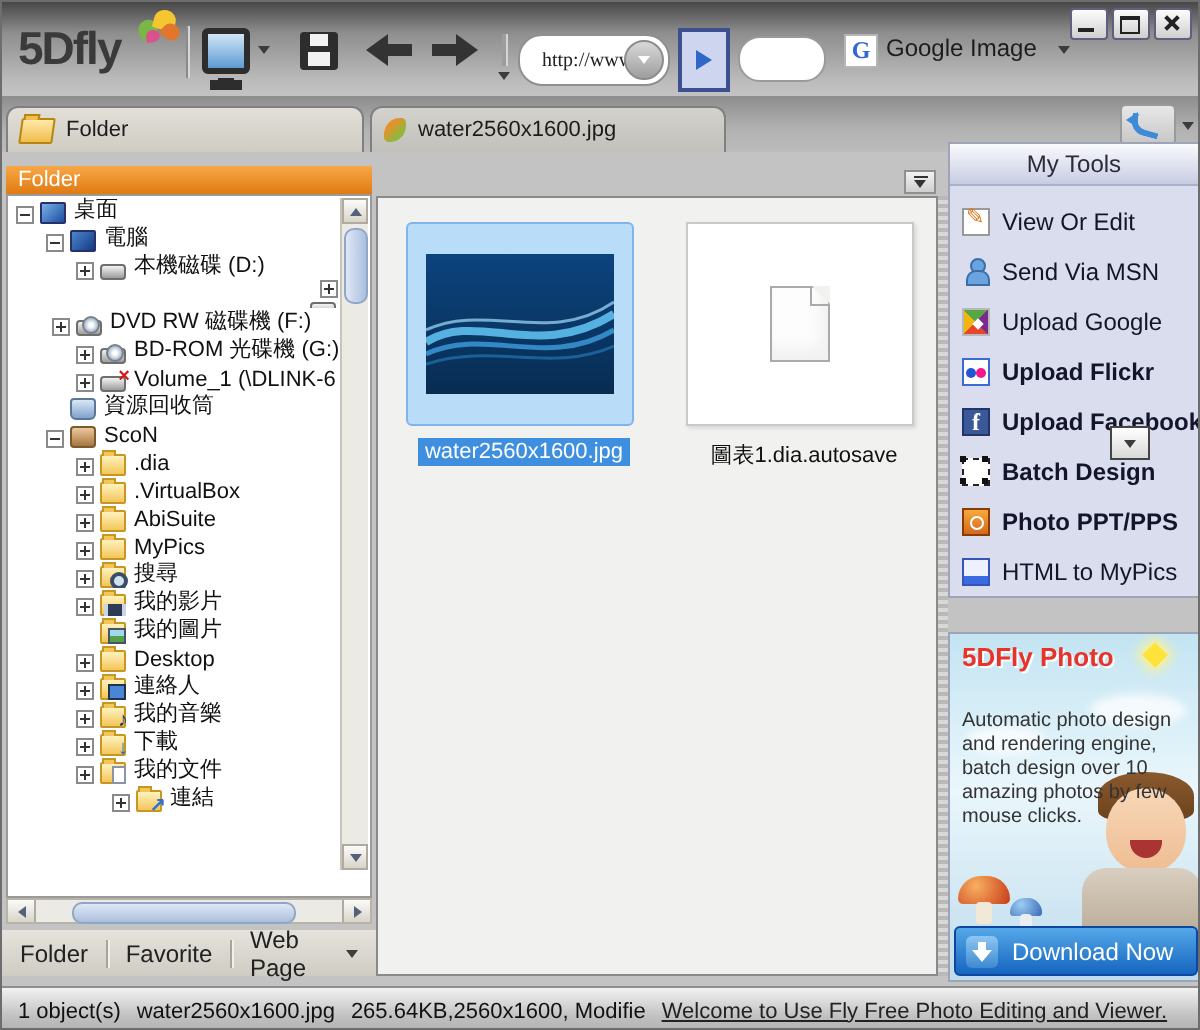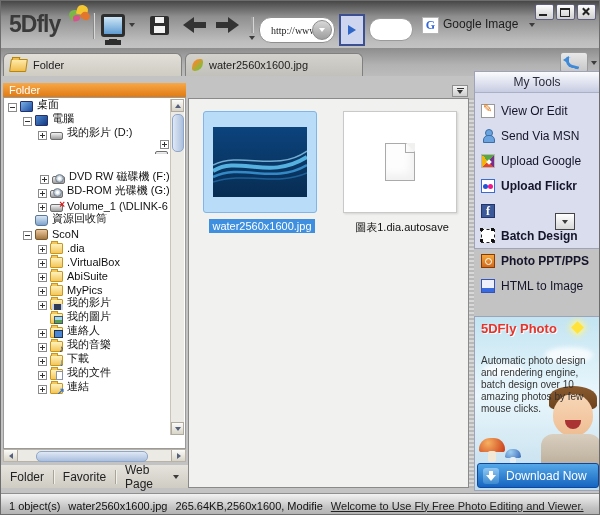--- a/index.html
+++ b/index.html
@@ -118,21 +118,21 @@
   .tframe.plain{background:#fff;border:1px solid #c9c9c9;box-shadow:1px 1px 2px rgba(0,0,0,.12);}
   .tname{margin-top:7px;font-size:11px;color:#111;}
   .selname{background:#3f8fe0;color:#fff;padding:1px 3px;}
   .pageicon{position:relative;width:28px;height:36px;background:#fdfdfd;border:1px solid #aaa;box-shadow:inset -4px -6px 8px rgba(0,0,0,.05);}
   .pageicon::after{content:"";position:absolute;right:-1px;top:-1px;width:0;height:0;border-left:9px solid transparent;border-top:9px solid #f1f1ef;box-shadow:-1px 1px 0 #aaa;}
   .chevbtn{position:absolute;left:451px;top:84px;width:16px;height:12px;background:linear-gradient(#f2f2f2,#cfcfcf);border:1px solid #8f8f8f;box-sizing:border-box;display:flex;flex-direction:column;align-items:center;justify-content:center;gap:1px;cursor:pointer;}
   .chevbtn .bar{width:7px;height:1px;background:#333;}
   
   .split{position:absolute;left:468px;top:97px;width:5px;height:390px;background:repeating-linear-gradient(#b9b9b9 0 2px,#d8d8d8 2px 4px);cursor:col-resize;}
   
-  .toolspanel{position:absolute;left:473px;top:70px;width:126px;height:178px;background:#dadded;border:1px solid #9fa3b8;box-sizing:border-box;}
+  .toolspanel{position:absolute;left:473px;top:70px;width:126px;height:228px;background:#dadded;border:1px solid #9fa3b8;box-sizing:border-box;}
   .theader{height:20px;background:linear-gradient(#fafbfe,#c7cce2);border-bottom:1px solid #aab0c6;text-align:center;font-size:12px;line-height:20px;color:#2a2a3a;}
   .wlist{height:218px;overflow:hidden;padding-top:5px;}
   .wrow{display:flex;align-items:center;height:25px;padding-left:6px;font-size:12px;color:#14142a;cursor:pointer;white-space:nowrap;}
   .wrow.b{font-weight:bold;}
   .wi{flex:none;position:relative;width:14px;height:14px;margin-right:6px;box-sizing:border-box;}
   .wic-view-edit{background:#fff;border:1px solid #999;}
   .wic-view-edit::after{content:"✎";position:absolute;left:1px;top:-3px;color:#e07818;font-size:11px;}
   .wic-msn::before{content:"";position:absolute;left:4px;top:0;width:6px;height:6px;border-radius:50%;background:#6aa3dd;border:1px solid #3a6ea8;}
   .wic-msn::after{content:"";position:absolute;left:2px;bottom:0;width:10px;height:6px;border-radius:5px 5px 0 0;background:#6aa3dd;border:1px solid #3a6ea8;}
   .wic-google{background:conic-gradient(from 45deg,#7a2c8e 0 25%,#e8432c 0 50%,#f2b50f 0 75%,#57a844 0 100%);border:1px solid #b8b8b8;}
@@ -259,28 +259,28 @@
           <span class="tlabel">桌面</span>
         </div>
         <div class="trow" style="padding-left: 19px;">
           <span class="texp"></span>
           <span class="ti ic-computer"></span>
           <span class="tlabel">電腦</span>
         </div>
         <div class="trow" style="padding-left: 34px;">
           <span class="texp pl"></span>
           <span class="ti ic-disk"></span>
-          <span class="tlabel">我的影片 (D:)</span>
+          <span class="tlabel">本機磁碟 (D:)</span>
         </div>
         <div class="trow" style="padding-left: 34px; flex-direction: column;">
           <span class="texp pl"></span>
           <span class="ti ic-disk"></span>
           <span class="tlabel">本機磁碟 (E:)</span>
         </div>
-        <div class="trow" style="padding-left: 36px; margin-top: 16px;">
+        <div class="trow" style="padding-left: 22px;">
           <span class="texp pl"></span>
           <span class="ti ic-dvd"></span>
           <span class="tlabel">DVD RW 磁碟機 (F:)</span>
         </div>
         <div class="trow" style="padding-left: 34px;">
           <span class="texp pl"></span>
           <span class="ti ic-dvd"></span>
           <span class="tlabel">BD-ROM 光碟機 (G:)</span>
         </div>
         <div class="trow" style="padding-left: 34px;">
@@ -313,49 +313,59 @@
           <span class="ti ic-folder"></span>
           <span class="tlabel">AbiSuite</span>
         </div>
         <div class="trow" style="padding-left: 34px;">
           <span class="texp pl"></span>
           <span class="ti ic-folder"></span>
           <span class="tlabel">MyPics</span>
         </div>
         <div class="trow" style="padding-left: 34px;">
           <span class="texp pl"></span>
+          <span class="ti ic-search"></span>
+          <span class="tlabel">搜尋</span>
+        </div>
+        <div class="trow" style="padding-left: 34px;">
+          <span class="texp pl"></span>
           <span class="ti ic-video"></span>
           <span class="tlabel">我的影片</span>
         </div>
         <div class="trow" style="padding-left: 34px;">
           <span class="texp none"></span>
           <span class="ti ic-picture"></span>
           <span class="tlabel">我的圖片</span>
         </div>
         <div class="trow" style="padding-left: 34px;">
           <span class="texp pl"></span>
+          <span class="ti ic-folder"></span>
+          <span class="tlabel">Desktop</span>
+        </div>
+        <div class="trow" style="padding-left: 34px;">
+          <span class="texp pl"></span>
           <span class="ti ic-contacts"></span>
           <span class="tlabel">連絡人</span>
         </div>
         <div class="trow" style="padding-left: 34px;">
           <span class="texp pl"></span>
           <span class="ti ic-music"></span>
           <span class="tlabel">我的音樂</span>
         </div>
         <div class="trow" style="padding-left: 34px;">
           <span class="texp pl"></span>
           <span class="ti ic-download"></span>
           <span class="tlabel">下載</span>
         </div>
         <div class="trow" style="padding-left: 34px;">
           <span class="texp pl"></span>
           <span class="ti ic-documents"></span>
           <span class="tlabel">我的文件</span>
         </div>
-        <div class="trow" style="padding-left: 34px;">
+        <div class="trow" style="padding-left: 52px;">
           <span class="texp pl"></span>
           <span class="ti ic-links"></span>
           <span class="tlabel">連結</span>
         </div>
       </div>
     <div class="vscroll">
       <div class="sb-up">
           <span class="tri-u"></span>
         </div>
       <div class="vthumb"></div>
@@ -437,32 +447,33 @@
         <div class="wrow">
           <span class="wi wic-google"></span>
           <span>Upload Google</span>
         </div>
         <div class="wrow b">
           <span class="wi wic-flickr"></span>
           <span>Upload Flickr</span>
         </div>
         <div class="wrow b">
           <span class="wi wic-facebook"></span>
+          <span>Upload Facebook</span>
         </div>
         <div class="wrow b">
           <span class="wi wic-batch"></span>
           <span>Batch Design</span>
         </div>
         <div class="wrow b">
           <span class="wi wic-ppt"></span>
           <span>Photo PPT/PPS</span>
         </div>
         <div class="wrow">
           <span class="wi wic-html"></span>
-          <span>HTML to Image</span>
+          <span>HTML to MyPics</span>
         </div>
       </div>
   </div>
   <div class="wdrop">
       <span class="tri-d"></span>
     </div>
 
   <div class="adpanel">
     <div class="cloud" style="left:8px;top:46px;width:40px;height:14px;"></div>
     <div class="cloud" style="left:70px;top:30px;width:48px;height:16px;"></div>

